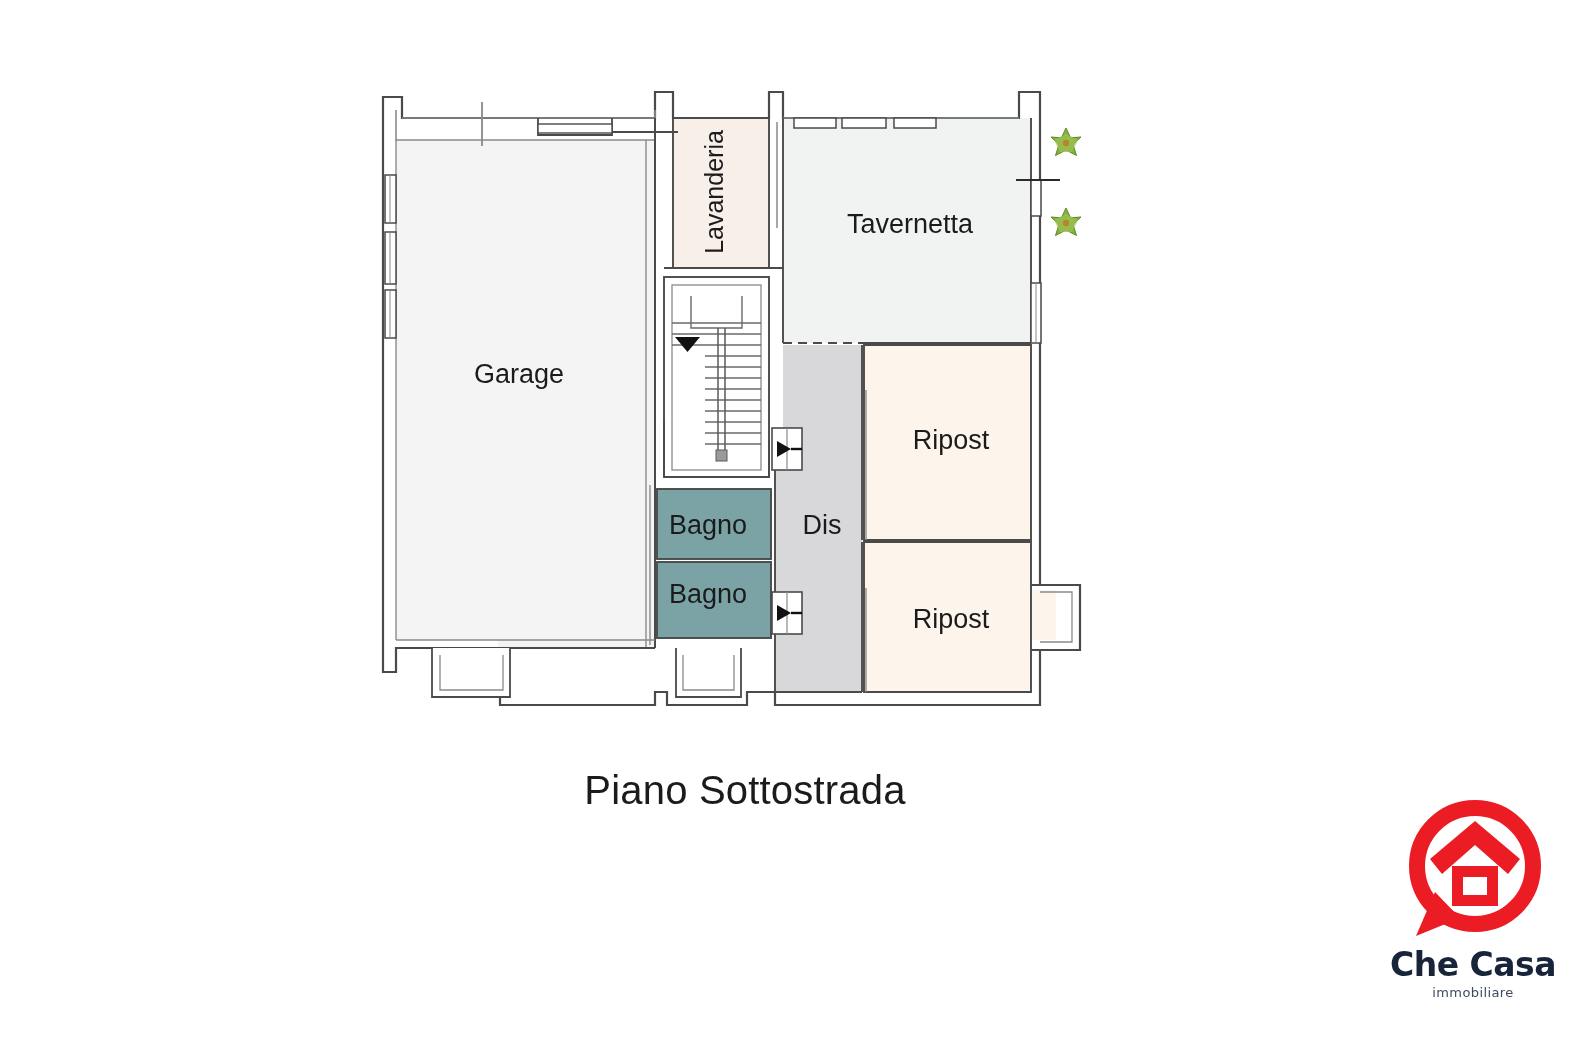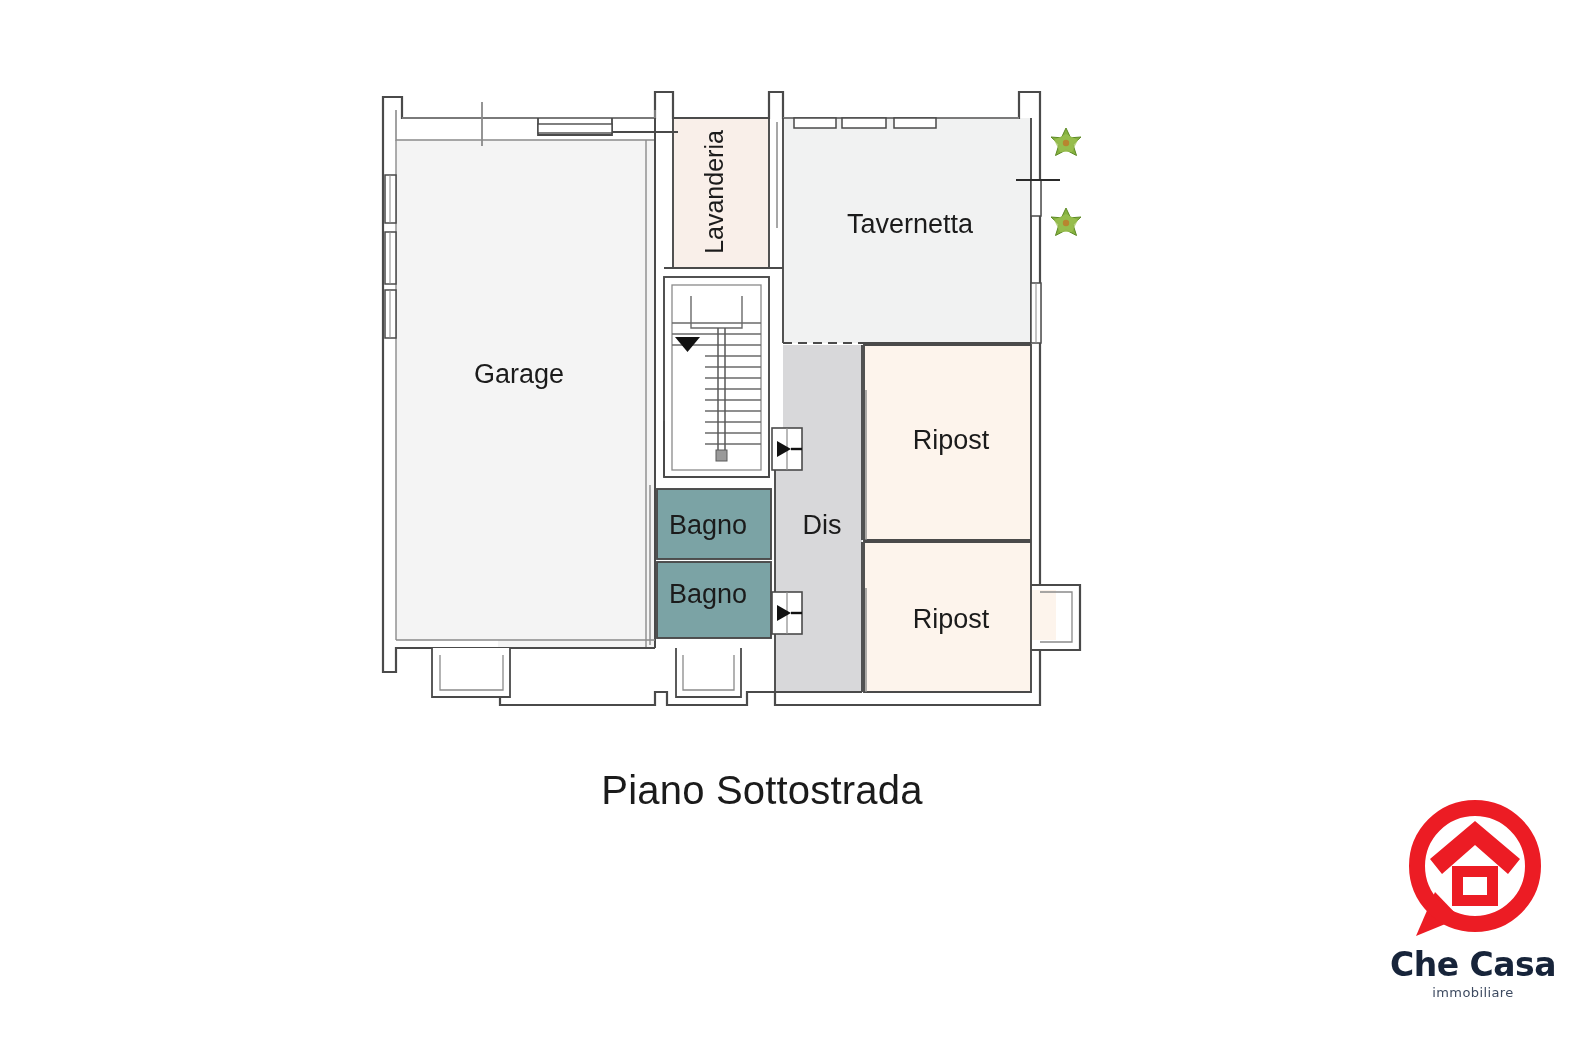--- a/index.html
+++ b/index.html
@@ -37,21 +37,20 @@
     left: 0;
     top: 768px;
     width: 1490px;
     text-align: center;
     font-family: "Liberation Sans", sans-serif;
     font-size: 40px;
     font-weight: 400;
     color: #1b1b1b;
     letter-spacing: 0.2px;
     white-space: nowrap;
-    margin-left: 17px;
   }
 
   
   #brand-logo {
     position: absolute;
     left: 1378px;
     top: 796px;
     width: 190px;
     height: 215px;
   }

